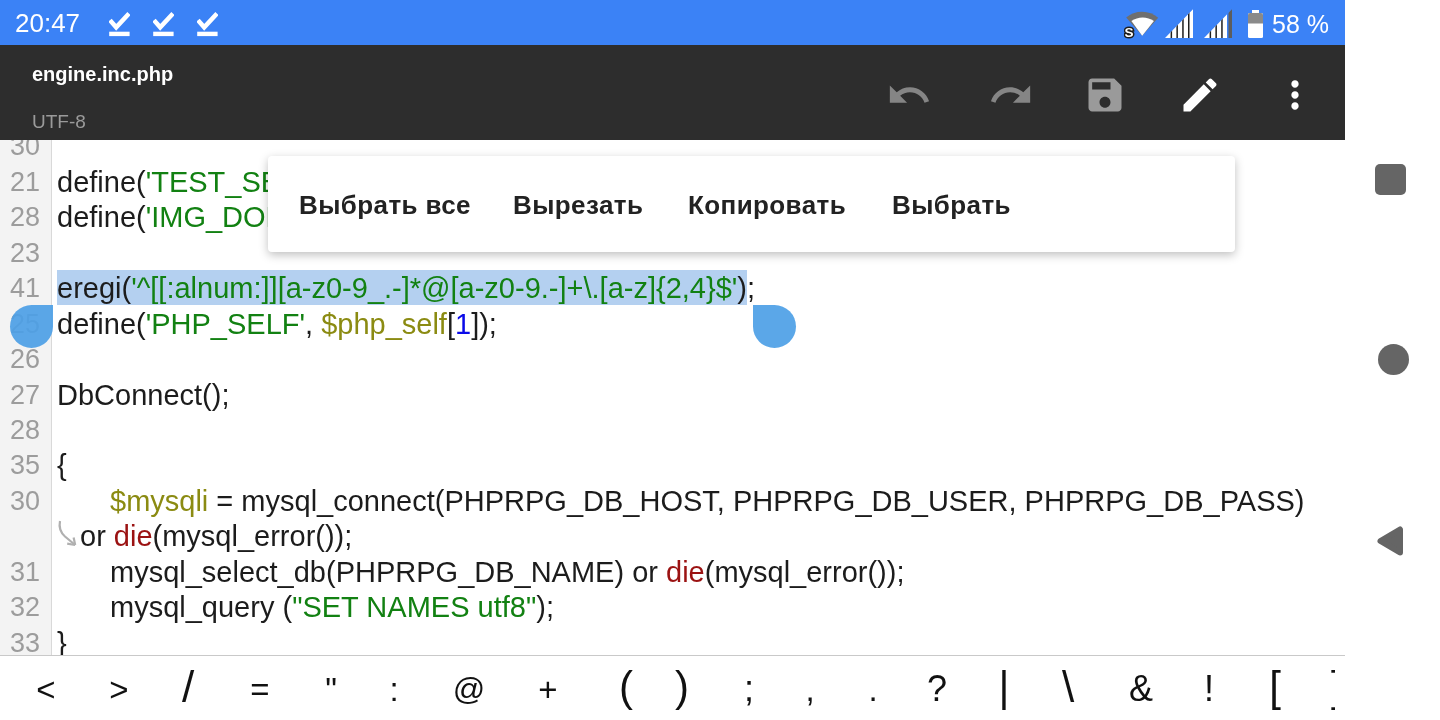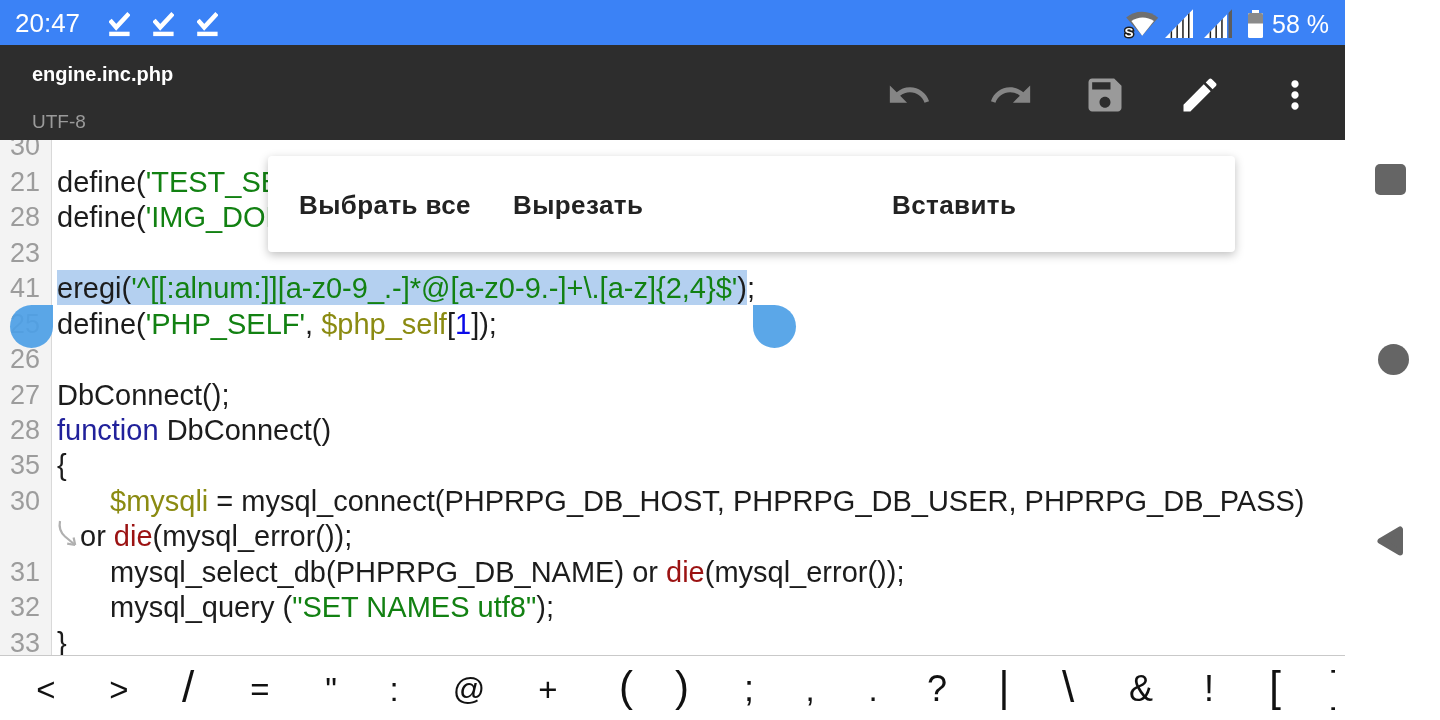--- a/index.html
+++ b/index.html
@@ -58,21 +58,20 @@
   <div class="ln" style="top:483px;">30</div>
   <div class="ln" style="top:554px;">31</div>
   <div class="ln" style="top:589px;">32</div>
   <div class="ln" style="top:625px;">33</div>
 
   <div class="cl" style="top:164px;">define(<span class="g">'TEST_SERVER'</span>);</div>
   <div class="cl" style="top:199px;">define(<span class="g">'IMG_DOMAIN'</span>);</div>
   <div class="cl" style="top:270px;">eregi(<span class="g">'^[[:alnum:]][a-z0-9_.-]*@[a-z0-9.-]+\.[a-z]{2,4}$'</span>);</div>
   <div class="cl" style="top:306px;">define(<span class="g">'PHP_SELF'</span>, <span class="ol">$php_self</span>[<span class="bl">1</span>]);</div>
   <div class="cl" style="top:377px;">DbConnect();</div>
-  <div class="cl" style="top:412px;"><span class="nv">function</span> DbConnect()</div>
   <div class="cl" style="top:447px;">{</div>
   <div class="cl" style="top:483px;left:110px;"><span class="ol">$mysqli</span> = mysql_connect(PHPRPG_DB_HOST, PHPRPG_DB_USER, PHPRPG_DB_PASS)</div>
   <div class="cl" style="top:518px;left:80px;">or <span class="rd">die</span>(mysql_error());</div>
   <div class="cl" style="top:554px;left:110px;">mysql_select_db(PHPRPG_DB_NAME) or <span class="rd">die</span>(mysql_error());</div>
   <div class="cl" style="top:589px;left:110px;">mysql_query (<span class="g">"SET NAMES utf8"</span>);</div>
   <div class="cl" style="top:625px;">}</div>
 
   <svg style="position:absolute;left:56px;top:519px;" width="26" height="28" viewBox="0 0 26 28">
         <path d="M4 2 C2.6 9 4.5 13.5 9 17.5 L19.2 26" stroke="#b0b0b0" stroke-width="2.2" fill="none"></path>
         <path d="M19.2 26 L11.2 24.6 M19.2 26 L17.6 18.4" stroke="#b0b0b0" stroke-width="2.2" fill="none"></path>
@@ -149,21 +148,22 @@
   <svg style="left:1178px;" width="44" height="44" viewBox="0 0 24 24" fill="#fff">
         <path d="M3 17.25V21h3.75L17.81 9.94l-3.75-3.75L3 17.25zM20.71 7.04c.39-.39.39-1.02 0-1.41l-2.34-2.34c-.39-.39-1.02-.39-1.41 0l-1.83 1.83 3.75 3.75 1.83-1.83z"></path>
       </svg>
   <svg style="left:1273px;" width="44" height="44" viewBox="0 0 24 24" fill="#fff">
         <path d="M12 8c1.1 0 2-.9 2-2s-.9-2-2-2-2 .9-2 2 .9 2 2 2zm0 2c-1.1 0-2 .9-2 2s.9 2 2 2 2-.9 2-2-.9-2-2-2zm0 6c-1.1 0-2 .9-2 2s.9 2 2 2 2-.9 2-2-.9-2-2-2z"></path>
       </svg>
 </div>
 <div id="popup">
   <div class="mi" style="left:245px;">Вырезать</div>
   <div class="mi" style="left:31px;">Выбрать все</div>
-  <div class="mi" style="left:624px;">Вставить</div>
+  <div class="mi" style="left:420px;">Копировать</div>
+  <div class="mi" style="left:624px;">Выбрать</div>
 </div>
 <div id="symrow">
   <span class="sym s33" style="left:46px;">&lt;</span>
   <span class="sym s33" style="left:119px;">&gt;</span>
   <span class="sym s44" style="left:188px;">/</span>
   <span class="sym s33" style="left:260px;">=</span>
   <span class="sym s33" style="left:331px;">"</span>
   <span class="sym s33" style="left:394px;">:</span>
   <span class="sym s32" style="left:469px;">@</span>
   <span class="sym s33" style="left:548px;">+</span>

